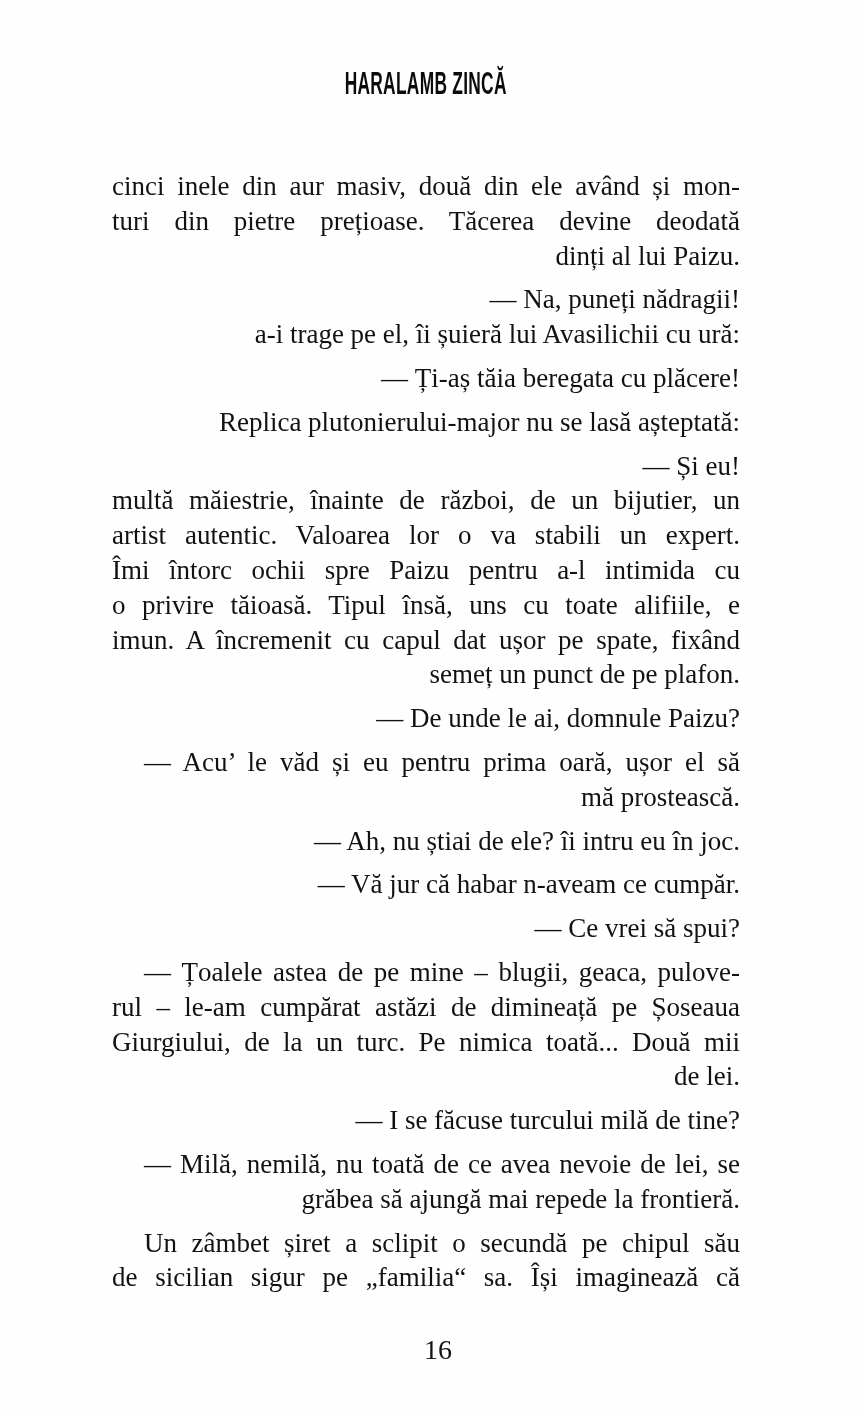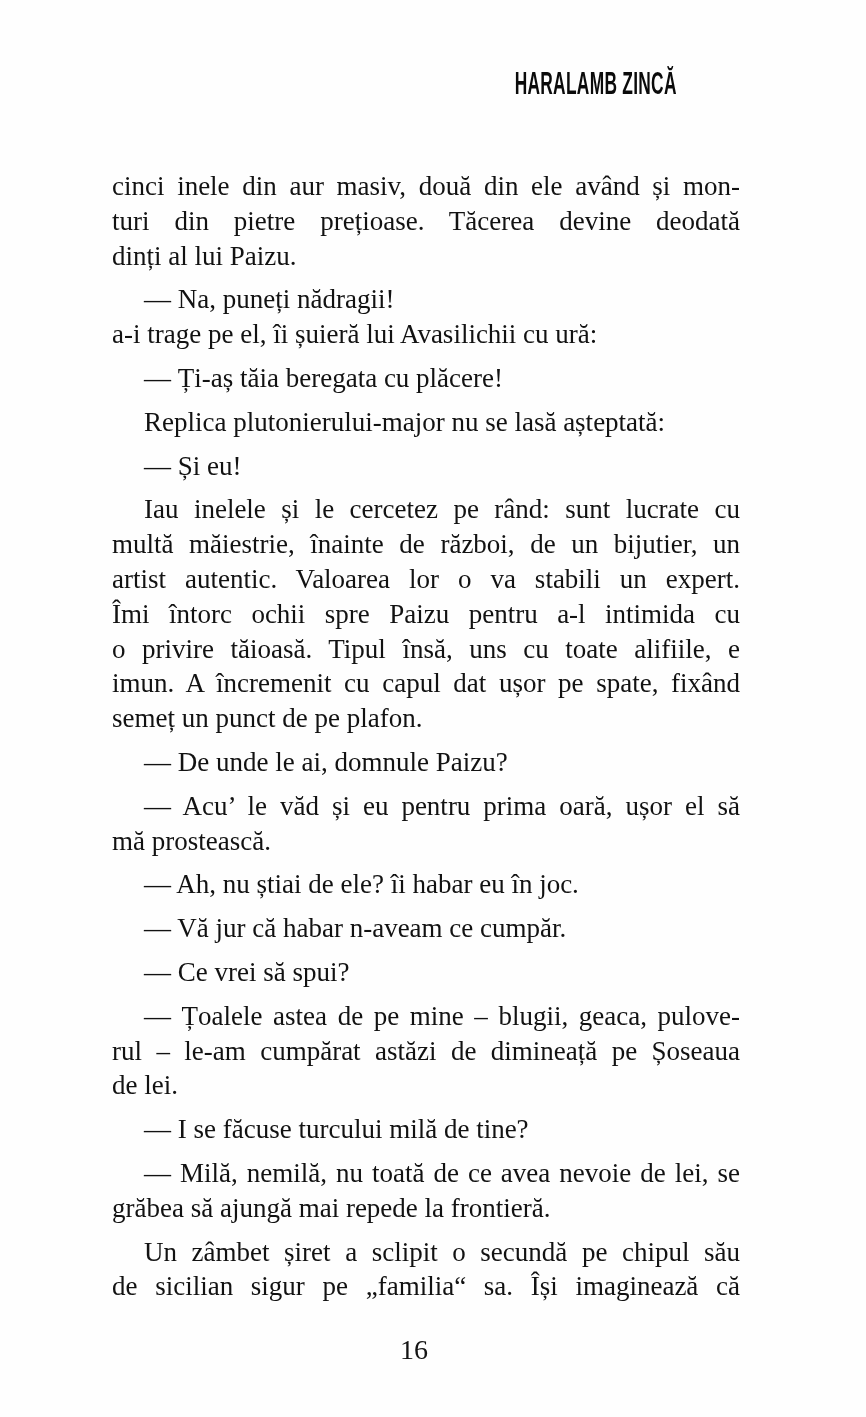--- a/index.html
+++ b/index.html
@@ -13,21 +13,21 @@
     font-family: "Liberation Serif", serif;
     color: #121212;
     overflow: hidden;
   }
 
   .running-head {
     position: absolute;
     top: 66px;
     left: 112px;
     width: 628px;
-    text-align: right;
+    text-align: center;
   }
   .running-head-inner {
     display: inline-block;
     font-family: "Liberation Sans", sans-serif;
     font-weight: 700;
     font-size: 31px;
     letter-spacing: 0.5px;
     white-space: nowrap;
     transform: scaleX(0.56);
     transform-origin: 50% 50%;
@@ -49,28 +49,28 @@
     white-space: normal;
   }
   
   .line::after {
     content: "";
     display: inline-block;
     width: 100%;
     height: 0;
     vertical-align: top;
   }
-  .line.last { text-align: left; }
+  .line.last { text-align: right; }
   .line.last::after { content: none; }
   .line.ind { padding-left: 32px; margin-top: 9px; }
 
   .folio {
     position: absolute;
     top: 1334px;
-    left: 100px;
+    left: 124px;
     width: 628px;
     text-align: center;
     font-size: 28px;
     color: #141414;
   }
 </style>
 </head>
 <body>
 
 <div class="page">
@@ -81,35 +81,35 @@
 
   <div class="text-block" id="page-text">
       <div class="line">cinci inele din aur masiv, două din ele având și mon-</div>
       <div class="line">turi din pietre prețioase. Tăcerea devine deodată</div>
       <div class="line last">dinți al lui Paizu.</div>
       <div class="line ind last">— Na, puneți nădragii!</div>
       <div class="line last">a-i trage pe el, îi șuieră lui Avasilichii cu ură:</div>
       <div class="line ind last">— Ți-aș tăia beregata cu plăcere!</div>
       <div class="line ind last">Replica plutonierului-major nu se lasă așteptată:</div>
       <div class="line ind last">— Și eu!</div>
-      <div class="line ind">Iau inelele și le cercetez pe rând: sunt lucrate cu</div>
       <div class="line">multă măiestrie, înainte de război, de un bijutier, un</div>
       <div class="line">artist autentic. Valoarea lor o va stabili un expert.</div>
       <div class="line">Îmi întorc ochii spre Paizu pentru a-l intimida cu</div>
       <div class="line">o privire tăioasă. Tipul însă, uns cu toate alifiile, e</div>
       <div class="line">imun. A încremenit cu capul dat ușor pe spate, fixând</div>
       <div class="line last">semeț un punct de pe plafon.</div>
       <div class="line ind last">— De unde le ai, domnule Paizu?</div>
       <div class="line ind">— Acu’ le văd și eu pentru prima oară, ușor el să</div>
       <div class="line last">mă prostească.</div>
-      <div class="line ind last">— Ah, nu știai de ele? îi habar eu în joc.</div>
+      <div class="line ind last">— Ah, nu știai de ele? îi intru eu în joc.</div>
       <div class="line ind last">— Vă jur că habar n-aveam ce cumpăr.</div>
       <div class="line ind last">— Ce vrei să spui?</div>
       <div class="line ind">— Țoalele astea de pe mine – blugii, geaca, pulove-</div>
       <div class="line">rul – le-am cumpărat astăzi de dimineață pe Șoseaua</div>
+      <div class="line">Giurgiului, de la un turc. Pe nimica toată... Două mii</div>
       <div class="line last">de lei.</div>
       <div class="line ind last">— I se făcuse turcului milă de tine?</div>
       <div class="line ind">— Milă, nemilă, nu toată de ce avea nevoie de lei, se</div>
       <div class="line last">grăbea să ajungă mai repede la frontieră.</div>
       <div class="line ind">Un zâmbet șiret a sclipit o secundă pe chipul său</div>
       <div class="line">de sicilian sigur pe „familia“ sa. Își imaginează că</div>
     </div>
 
   <div class="folio">16</div>
 

